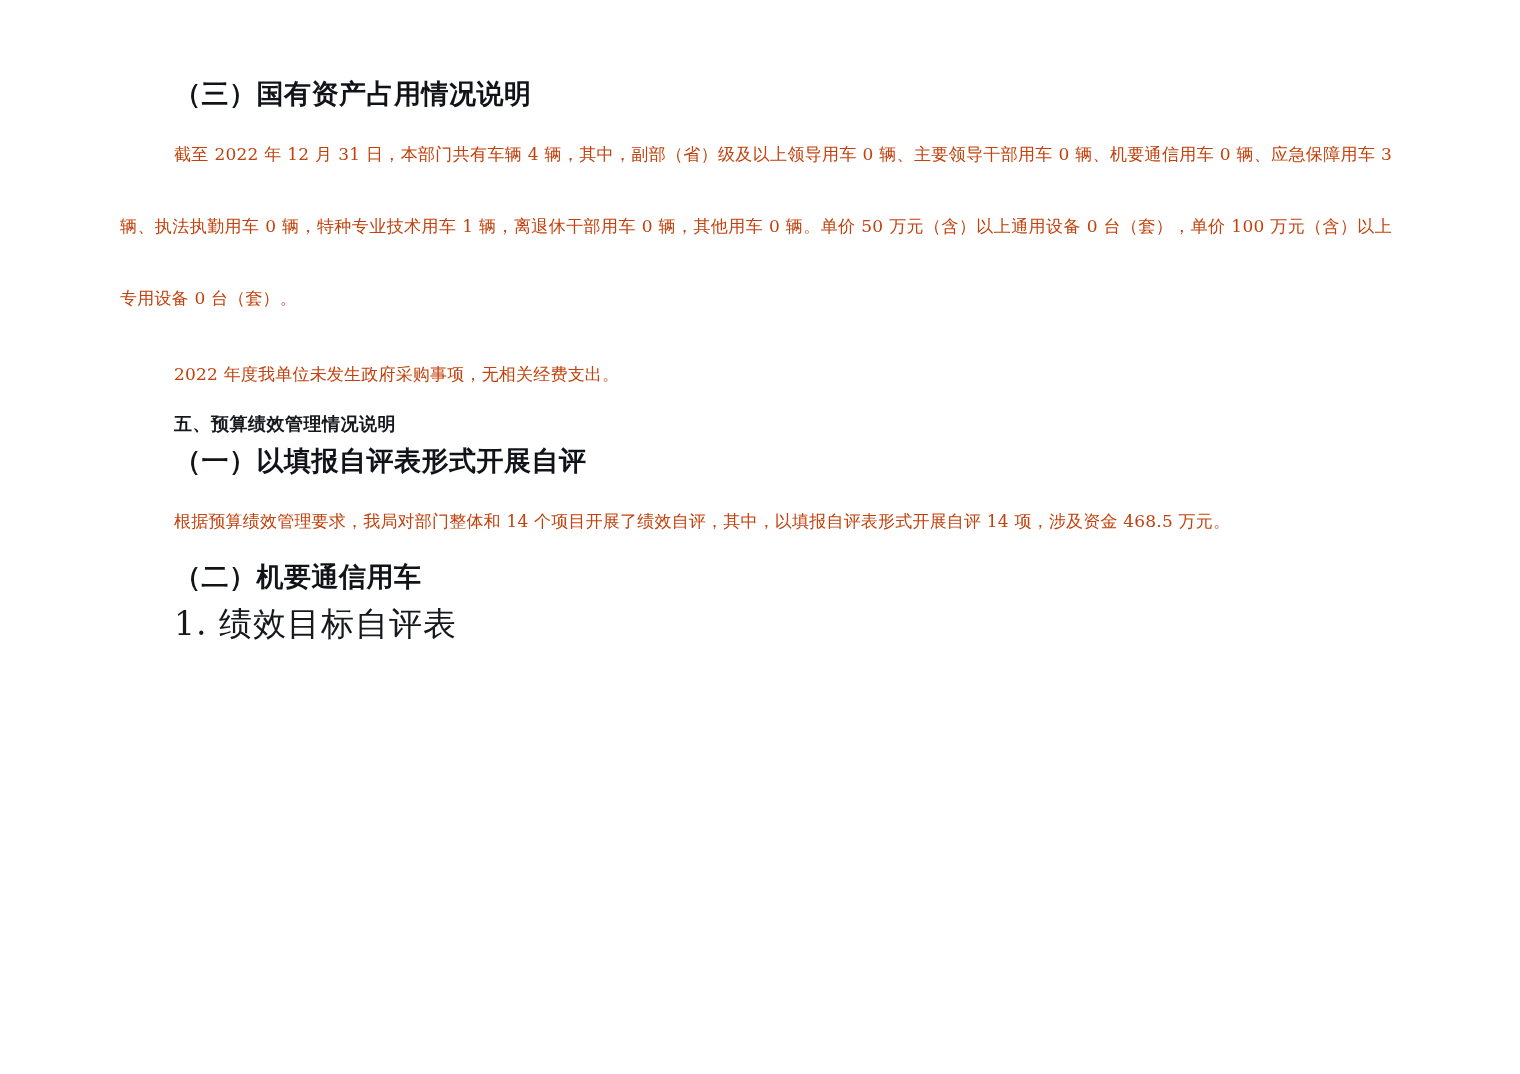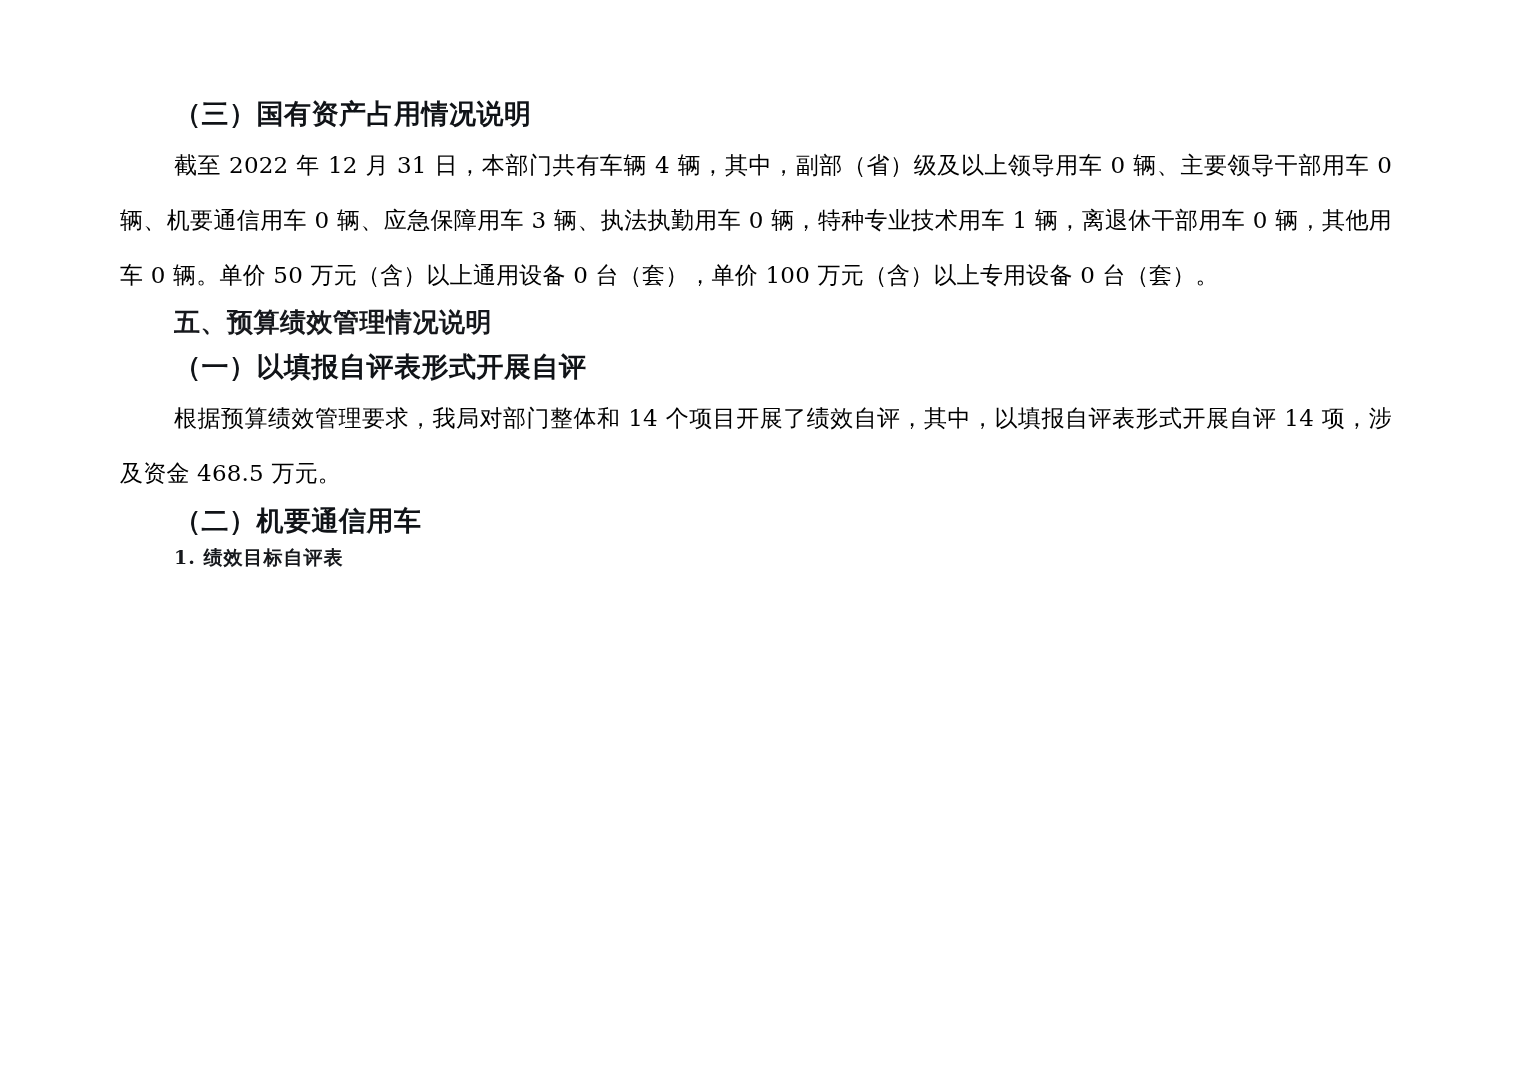--- a/index.html
+++ b/index.html
@@ -12,80 +12,81 @@
     height: 1074px;
     font-family: "DejaVu Serif", "Liberation Serif", serif;
     color: #16181c;
     overflow: hidden;
   }
   .page {
     position: relative;
     width: 1447px;
     height: 1074px;
     box-sizing: border-box;
-    padding: 96px 120px 0 120px;
+    padding: 76px 120px 0 120px;
   }
   .content {
     width: 1272px;
     margin: 0 auto;
   }
   .heading {
     font-family: "DejaVu Serif", "Liberation Serif", serif;
     font-weight: bold;
     font-size: 27px;
     line-height: 1.35;
     letter-spacing: 0.5px;
     margin: 0 0 6px 0;
     padding-left: 54px;
     color: #101317;
   }
   .heading-top {
     margin-top: 0;
   }
   .para {
-    font-size: 23px;
-    line-height: 55px;
+    font-size: 17px;
+    line-height: 72px;
     text-align: justify;
     text-justify: inter-ideograph;
     margin: 0 0 2px 0;
     text-indent: 54px;
-    color: #000000;
+    color: #c2410c;
     letter-spacing: 0.2px;
   }
   .para-2 {
     margin-bottom: 4px;
   }
   .heading-num {
-    font-family: Liberation Mono, monospace;
+    font-family: Liberation Serif, serif;
     font-weight: bold;
-    font-size: 26px;
+    font-size: 18px;
     line-height: 1.35;
     margin: 0 0 6px 0;
     padding-left: 54px;
     letter-spacing: 0.5px;
   }
   .heading-sub {
-    font-weight: bold;
-    font-size: 19px;
+    font-weight: normal;
+    font-size: 33px;
     padding-left: 54px;
     margin: 0 0 6px 0;
     letter-spacing: 1px;
   }
 </style>
 </head>
 <body>
 
 <div class="page">
   <div class="content">
 
     <h2 class="heading heading-top">（三）国有资产占用情况说明</h2>
 
     <p class="para para-2">截至 2022 年 12 月 31 日，本部门共有车辆 4 辆，其中，副部（省）级及以上领导用车 0 辆、主要领导干部用车 0 辆、机要通信用车 0 辆、应急保障用车 3 辆、执法执勤用车 0 辆，特种专业技术用车 1 辆，离退休干部用车 0 辆，其他用车 0 辆。单价 50 万元（含）以上通用设备 0 台（套），单价 100 万元（含）以上专用设备 0 台（套）。</p>
 
 
+    <p class="para">2022 年度我单位未发生政府采购事项，无相关经费支出。</p>
 
     <h2 class="heading-num">五、预算绩效管理情况说明</h2>
 
     <h2 class="heading">（一）以填报自评表形式开展自评</h2>
 
     <p class="para">根据预算绩效管理要求，我局对部门整体和 14 个项目开展了绩效自评，其中，以填报自评表形式开展自评 14 项，涉及资金 468.5 万元。</p>
 
     <h2 class="heading">（二）机要通信用车</h2>
 
     <h2 class="heading-sub">1. 绩效目标自评表</h2>

